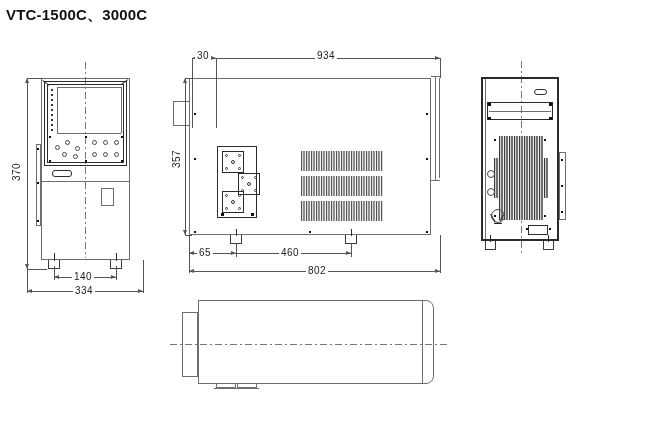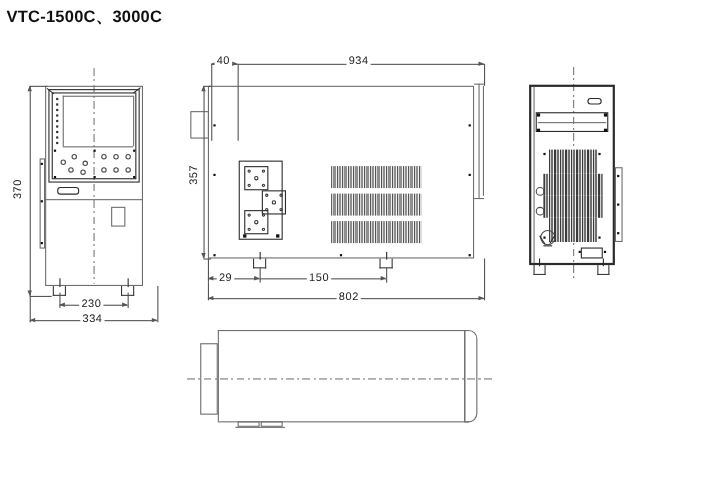--- a/index.html
+++ b/index.html
@@ -136,21 +136,21 @@
   <div class="arrD" style="left:25px;top:204px;"></div>
   <div class="dimln h" style="left:27px;top:18px;width:16px;"></div>
   <div class="dimln h" style="left:27px;top:209px;width:20px;"></div>
   <div class="dim rot" style="left:11px;top:123px;">370</div>
 
   <div class="dimln h" style="left:54px;top:217px;width:62px;"></div>
   <div class="arrL" style="left:54px;top:215px;"></div>
   <div class="arrR" style="left:111px;top:215px;"></div>
   <div class="dimln v" style="left:54px;top:206px;height:14px;"></div>
   <div class="dimln v" style="left:116px;top:206px;height:14px;"></div>
-  <div class="dim" style="left:72px;top:211px;">230</div>
+  <div class="dim" style="left:72px;top:211px;">140</div>
 
   <div class="dimln h" style="left:27px;top:231px;width:116px;"></div>
   <div class="arrL" style="left:27px;top:229px;"></div>
   <div class="arrR" style="left:138px;top:229px;"></div>
   <div class="dimln v" style="left:27px;top:209px;height:24px;"></div>
   <div class="dimln v" style="left:143px;top:200px;height:33px;"></div>
   <div class="dim" style="left:73px;top:225px;">334</div>
 </div>
 
 <div class="view" style="left:170px;top:45px;width:290px;height:240px;">
@@ -205,45 +205,45 @@
   <div class="foot" style="left:60px;top:190px;width:12px;height:9px;"></div>
   <div class="lnk v" style="left:66px;top:184px;height:7px;"></div>
   <div class="foot" style="left:175px;top:190px;width:12px;height:9px;"></div>
   <div class="lnk v" style="left:181px;top:184px;height:7px;"></div>
 
   <div class="dimln h" style="left:22px;top:13px;width:24px;"></div>
   <div class="arrL" style="left:22px;top:11px;"></div>
   <div class="arrR" style="left:41px;top:11px;"></div>
   <div class="dimln v" style="left:22px;top:13px;height:70px;"></div>
   <div class="dimln v" style="left:46px;top:13px;height:70px;"></div>
-  <div class="dim" style="left:25px;top:5px;">40</div>
+  <div class="dim" style="left:25px;top:5px;">30</div>
 
   <div class="dimln h" style="left:46px;top:13px;width:224px;"></div>
   <div class="arrR" style="left:265px;top:11px;"></div>
   <div class="dimln v" style="left:270px;top:13px;height:20px;"></div>
   <div class="dim" style="left:145px;top:5px;">934</div>
 
   <div class="dimln v" style="left:15px;top:33px;height:157px;"></div>
   <div class="arrU" style="left:13px;top:33px;"></div>
   <div class="arrD" style="left:13px;top:185px;"></div>
   <div class="dimln h" style="left:15px;top:33px;width:7px;"></div>
   <div class="dimln h" style="left:15px;top:190px;width:7px;"></div>
   <div class="dim rot" style="left:1px;top:125px;">357</div>
 
   <div class="dimln h" style="left:19px;top:208px;width:47px;"></div>
   <div class="arrL" style="left:19px;top:206px;"></div>
   <div class="arrR" style="left:61px;top:206px;"></div>
   <div class="dimln v" style="left:19px;top:190px;height:22px;"></div>
   <div class="dimln v" style="left:66px;top:198px;height:14px;"></div>
-  <div class="dim" style="left:27px;top:202px;">29</div>
+  <div class="dim" style="left:27px;top:202px;">65</div>
 
   <div class="dimln h" style="left:66px;top:208px;width:115px;"></div>
   <div class="arrR" style="left:176px;top:206px;"></div>
   <div class="dimln v" style="left:181px;top:198px;height:14px;"></div>
-  <div class="dim" style="left:109px;top:202px;">150</div>
+  <div class="dim" style="left:109px;top:202px;">460</div>
 
   <div class="dimln h" style="left:19px;top:226px;width:251px;"></div>
   <div class="arrL" style="left:19px;top:224px;"></div>
   <div class="arrR" style="left:265px;top:224px;"></div>
   <div class="dimln v" style="left:19px;top:212px;height:16px;"></div>
   <div class="dimln v" style="left:270px;top:190px;height:38px;"></div>
   <div class="dim" style="left:136px;top:220px;">802</div>
 </div>
 
 <div class="view" style="left:455px;top:55px;width:195px;height:230px;">

